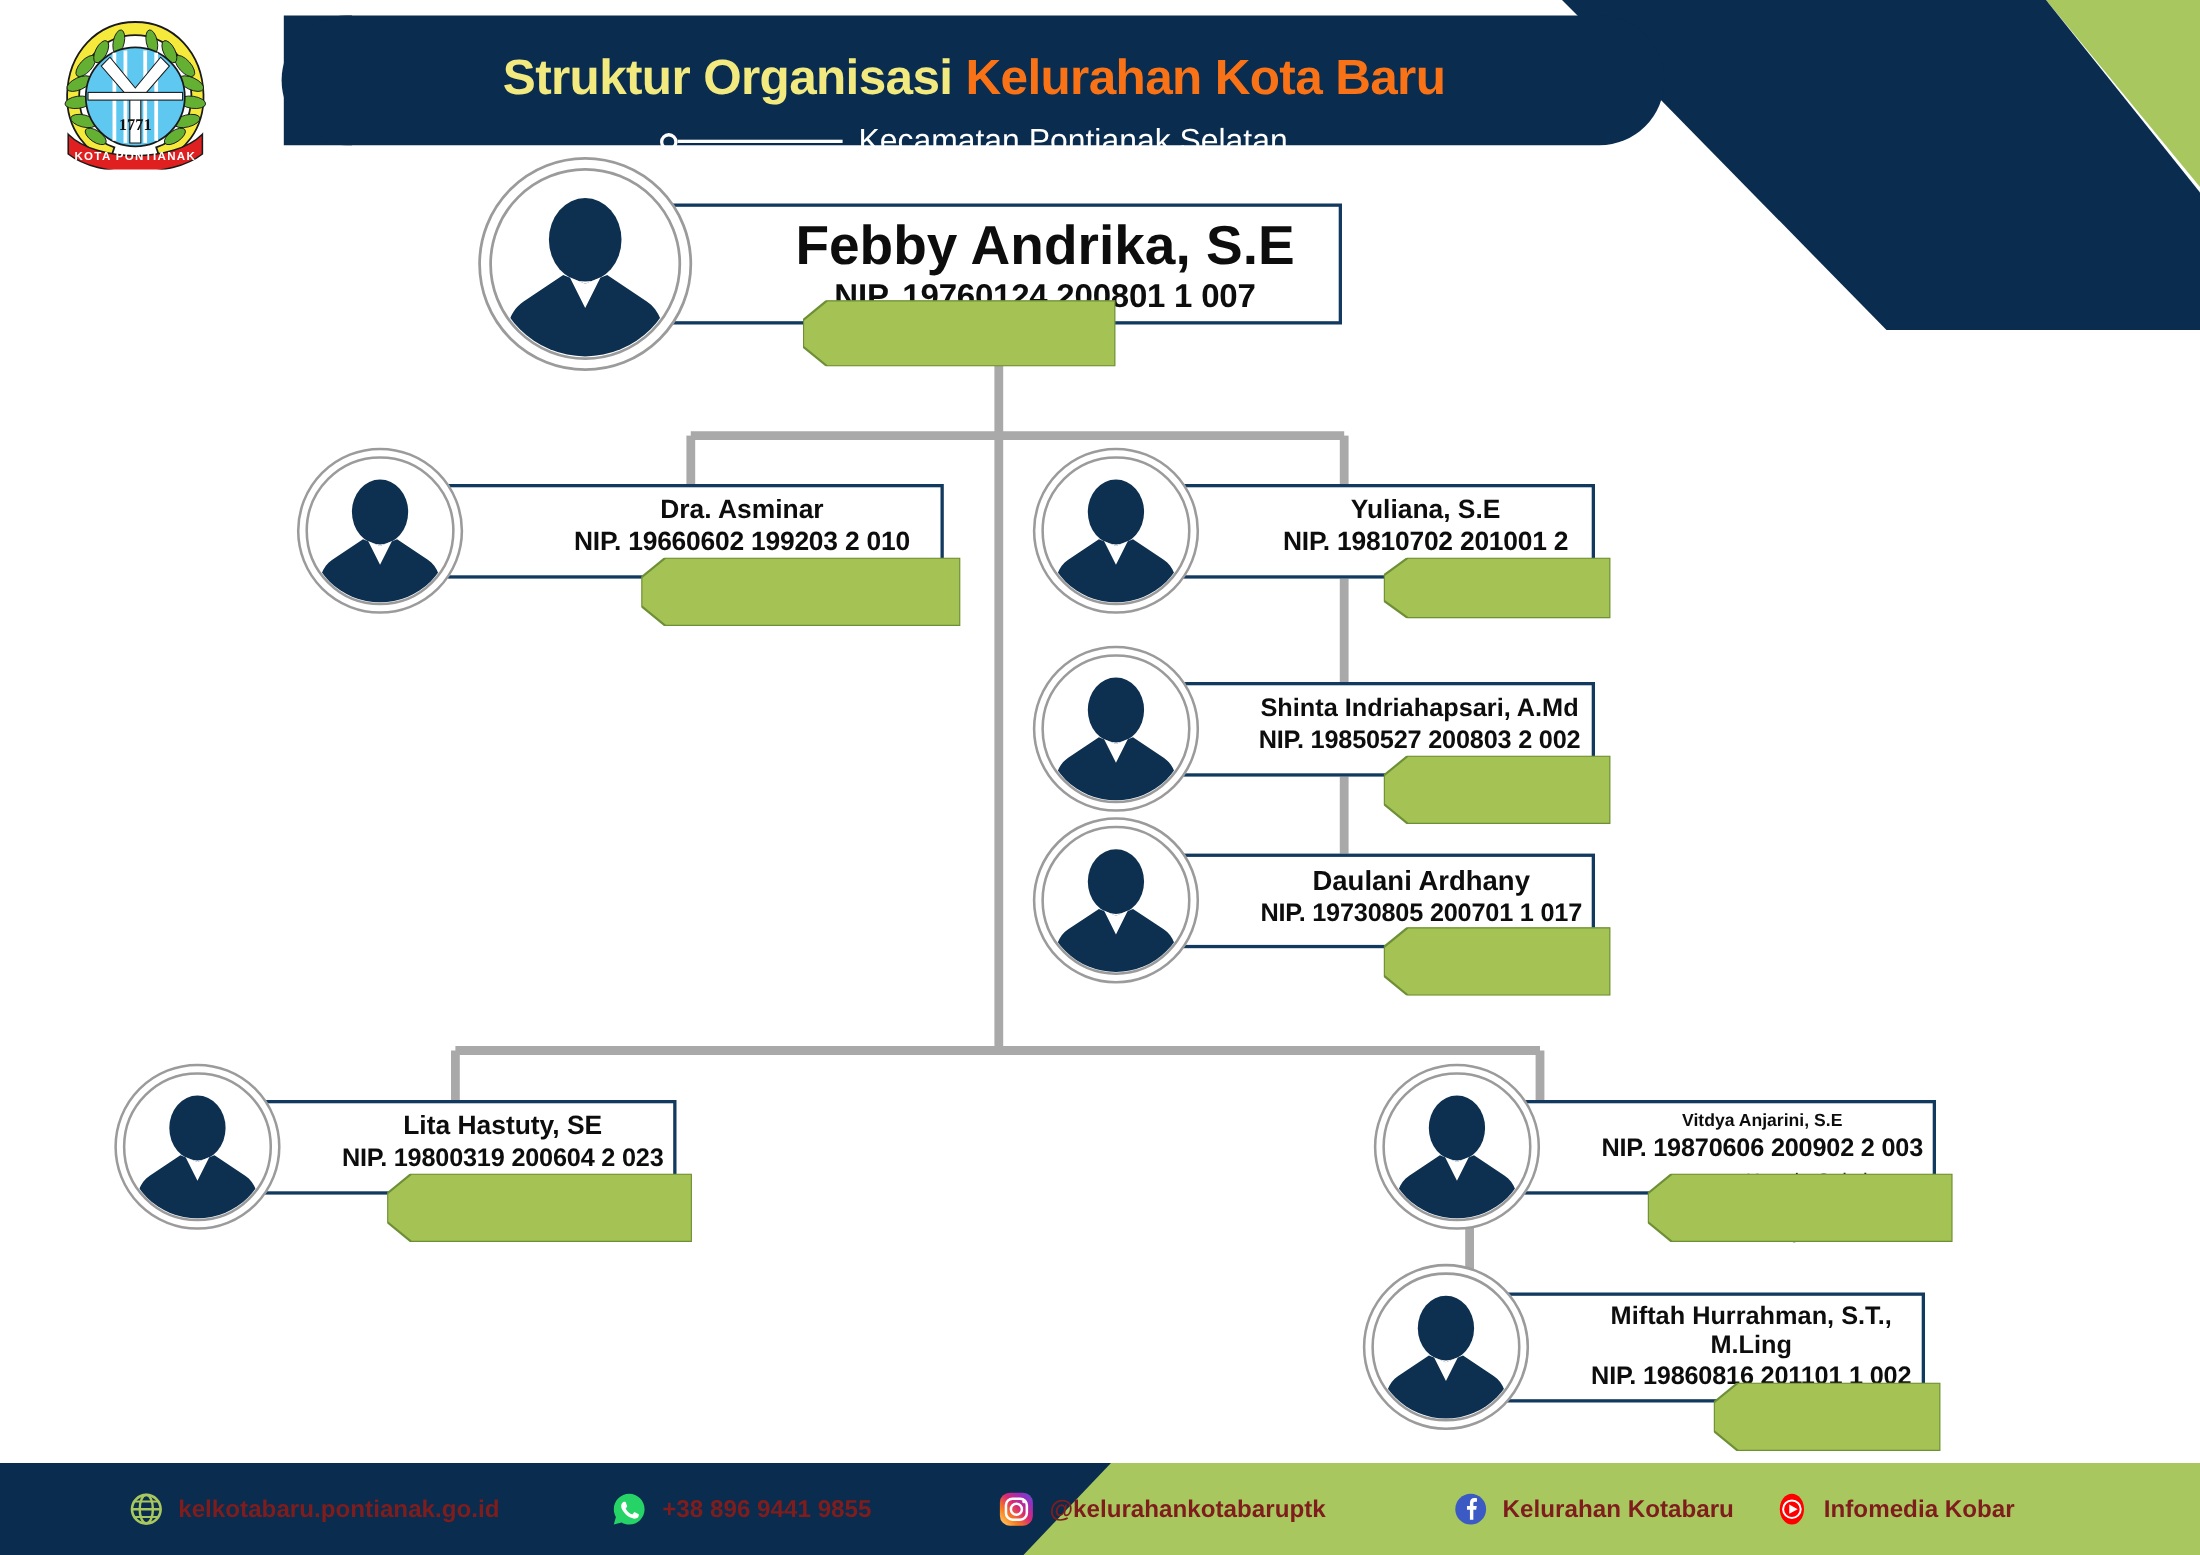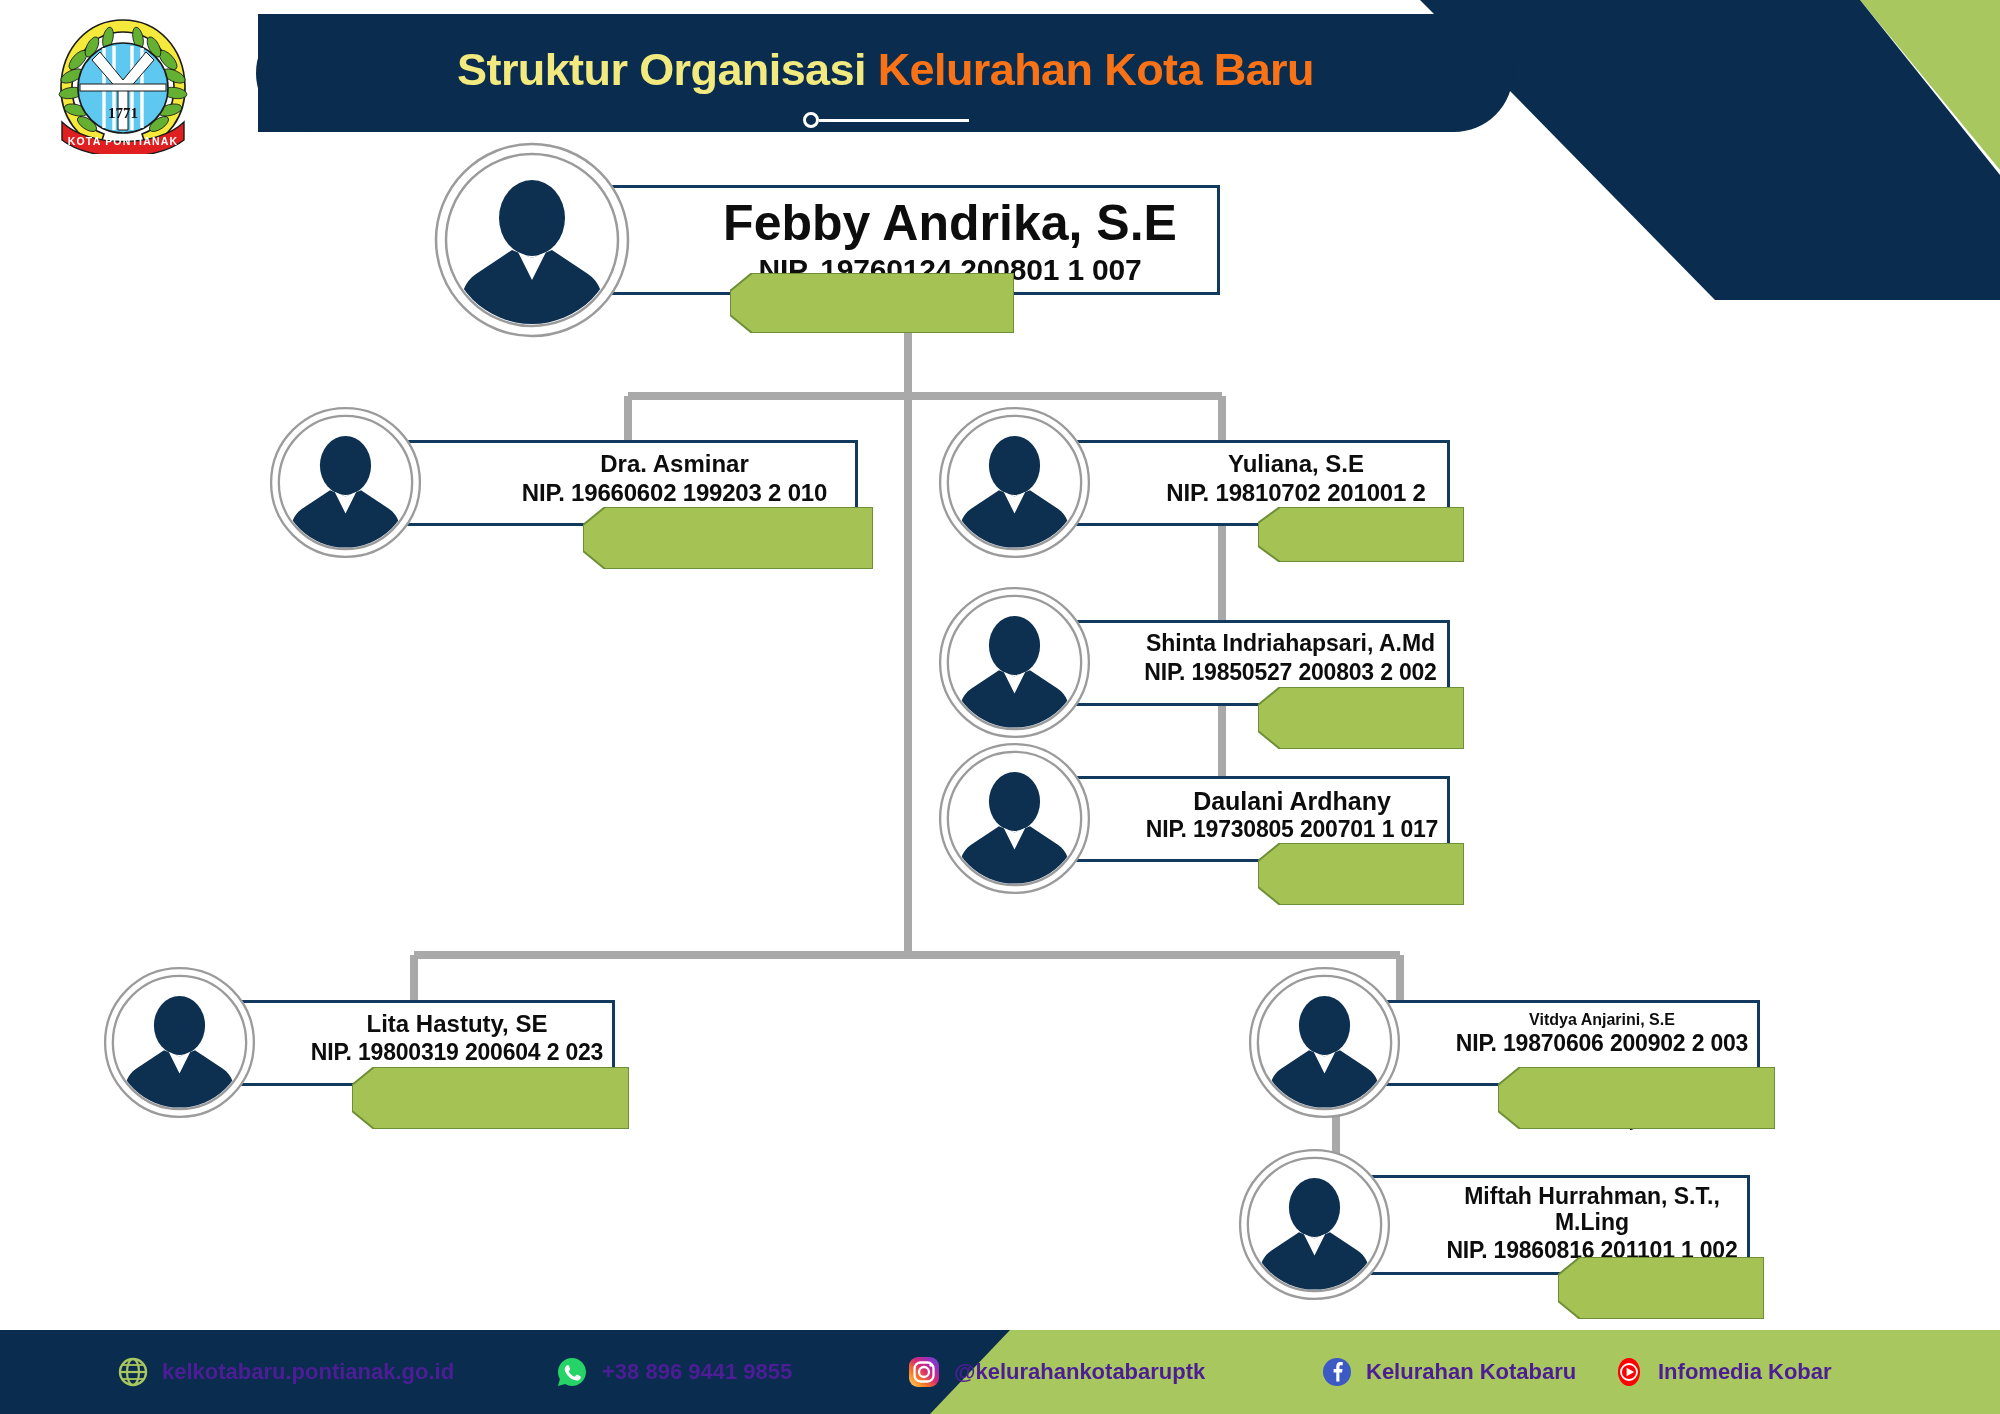--- a/index.html
+++ b/index.html
@@ -81,21 +81,21 @@
 
   
   .footer { position: absolute; left: 0; bottom: 0; width: 2000px; height: 84px; z-index: 8; }
   .footer-items {
     position: absolute; left: 0; top: 0; width: 100%; height: 84px;
   }
   .fitem {
     position: absolute; top: 0; height: 84px;
     display: flex; align-items: center; gap: 14px;
   }
-  .fitem .ftext { font-size: 22px; font-weight: 700; color: #4c1d95; white-space: nowrap; }
+  .fitem .ftext { font-size: 22px; font-weight: 700; color: #7f1d1d; white-space: nowrap; }
   .ficon { flex: none; display: flex; align-items: center; justify-content: center; }
 </style>
 </head>
 <body>
 
 <div id="root">
 
   <svg class="corner-deco" viewBox="0 0 700 300" preserveAspectRatio="none">
     <polygon points="700,0 700,170 560,0" fill="#a8c85f"></polygon>
     <polygon points="700,175 700,300 415,300 160,40 160,0 560,0" fill="#0a2c4e"></polygon>
@@ -146,20 +146,21 @@
     </g>
   </svg>
 
   <div class="header-bar">
     <div class="header-title">
       <span class="t-yellow">Struktur Organisasi</span><span class="t-white"> Kelurahan Kota Baru</span>
     </div>
     <div class="header-sub-wrap">
       <span class="sub-dot"></span>
       <span class="sub-line"></span>
+      <span class="header-sub">Kecamatan Pontianak Selatan</span>
     </div>
   </div>
 
   <svg class="connectors" viewBox="0 0 2000 1414">
     <g stroke="#a9a9a9" stroke-width="8" fill="none" stroke-linecap="butt">
 
       <line x1="908" y1="280" x2="908" y2="955"></line>
 
       <line x1="628" y1="396" x2="1222" y2="396"></line>
       <line x1="628" y1="396" x2="628" y2="440"></line>

